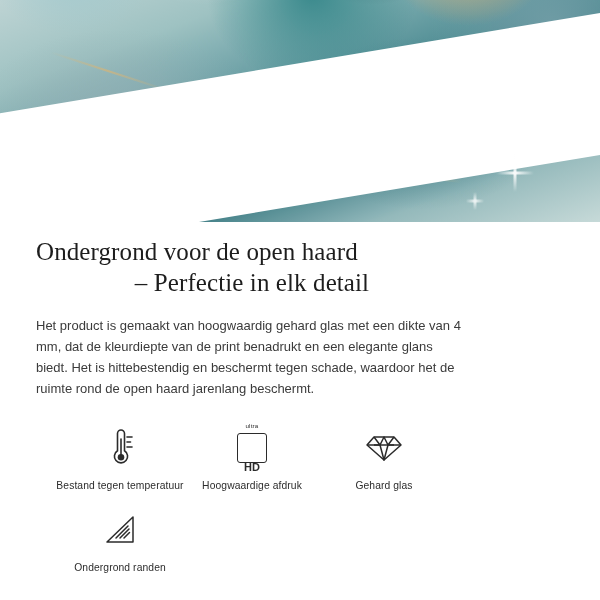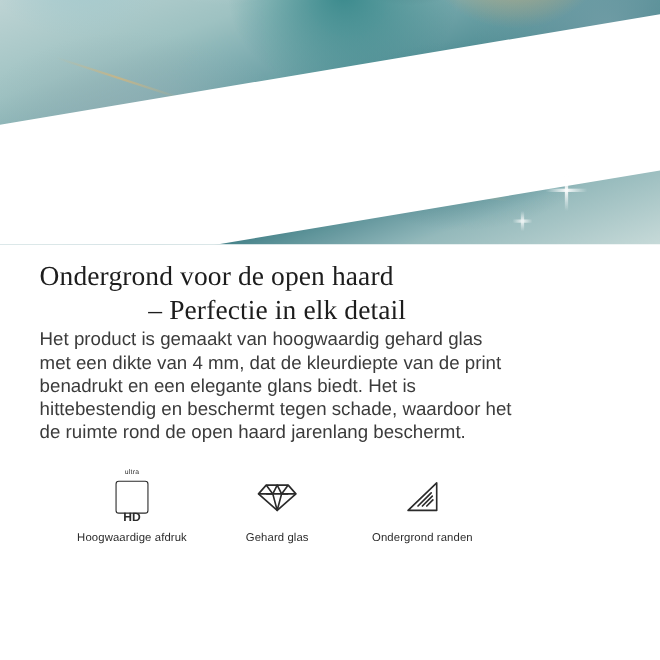--- a/index.html
+++ b/index.html
@@ -116,21 +116,22 @@
   .headline {
     font-family: "Liberation Serif", serif;
     font-size: 25px;
     line-height: 31px;
     color: #1d1d1d;
     font-weight: 400;
     letter-spacing: .1px;
   }
   .headline .l2 { display: block; text-align: center; }
   .body {
-    font-size: 17px;
+    margin-top: 17px;
+    font-size: 13px;
     line-height: 21px;
     color: #3b3b3b;
     max-width: 532px;
   }
 
   
   .features {
     margin-top: 26px;
     display: grid;
     grid-template-columns: repeat(3, 1fr);
@@ -193,20 +194,33 @@
   <div class="content">
     <h1 class="headline">
       <span>Ondergrond voor de open haard</span>
       <span class="l2">– Perfectie in elk detail</span>
     </h1>
 
     <p class="body">Het product is gemaakt van hoogwaardig gehard glas met een dikte van 4 mm, dat de kleurdiepte van de print benadrukt en een elegante glans biedt. Het is hittebestendig en beschermt tegen schade, waardoor het de ruimte rond de open haard jarenlang beschermt.</p>
 
     <div class="features">
 
+      <div class="feature">
+        <div class="glyph">
+          <svg width="34" height="40" viewBox="0 0 34 40" fill="none" stroke="#2b2b2b" stroke-width="1.6" stroke-linecap="round">
+            <path d="M14.5 5.5a3.5 3.5 0 0 1 7 0v17.2a6.6 6.6 0 1 1-7 0z"></path>
+            <circle cx="18" cy="29.2" r="3.3" fill="#2b2b2b" stroke="none"></circle>
+            <line x1="18" y1="11" x2="18" y2="27" stroke-width="1.6"></line>
+            <line x1="24" y1="9" x2="29" y2="9"></line>
+            <line x1="24" y1="14" x2="27.5" y2="14"></line>
+            <line x1="24" y1="19" x2="29" y2="19"></line>
+          </svg>
+        </div>
+        <div class="caption">Bestand tegen temperatuur</div>
+      </div>
 
       <div class="feature">
         <div class="glyph">
           <div class="hd-box">
             <span class="t1">ultra</span>
             <span class="t2">HD</span>
           </div>
         </div>
         <div class="caption">Hoogwaardige afdruk</div>
       </div>

